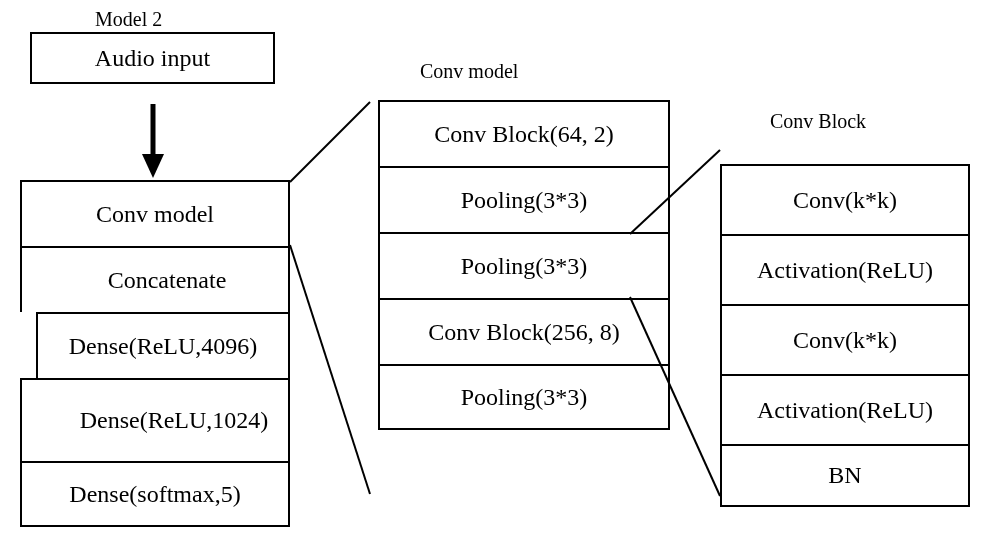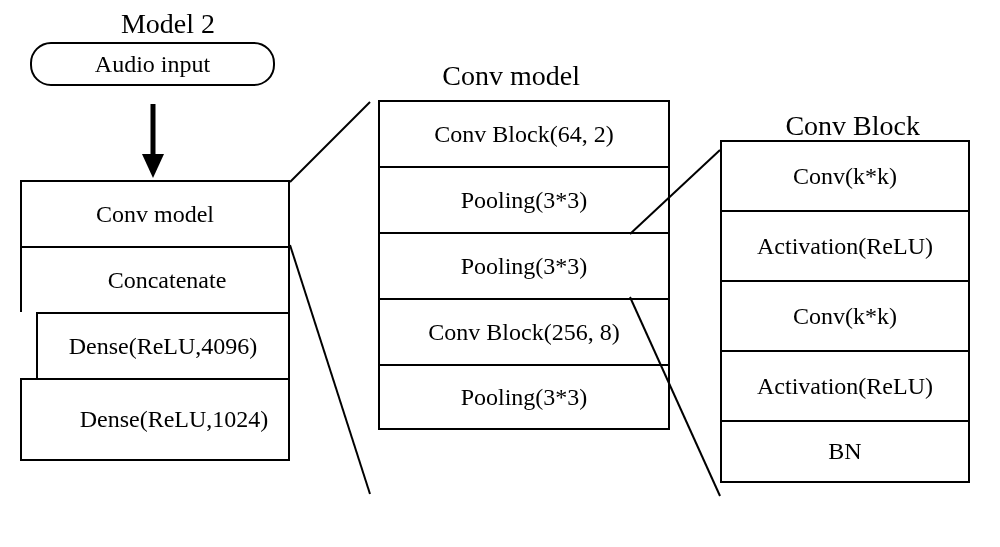--- a/index.html
+++ b/index.html
@@ -9,22 +9,22 @@
     }
     body {
       font-family: "Times New Roman", serif;
       background: white;
       width: 1000px;
       height: 547px;
       position: relative;
     }
     .title {
       position: absolute;
-      font-size: 28px;
-      text-align: right;
+      font-size: 20px;
+      text-align: left;
     }
     .box {
       position: absolute;
       border: 2px solid black;
       background: white;
       display: flex;
       align-items: center;
       justify-content: center;
       font-size: 24px;
     }
@@ -49,47 +49,48 @@
     svg.connector {
       position: absolute;
       pointer-events: none;
     }
   </style>
 </head>
 <body>
 
 <div class="title" style="left:95px; top:8px; width:120px;">Model 2</div>
 
-<div class="box" style="left:30px; top:42px; width:245px; height:44px;border-radius:21px;">Audio input</div>
+<div class="box" style="left:30px; top:32px; width:245px; height:52px;">Audio input</div>
 
 <svg class="arrow" style="left:138px; top:102px; width:30px; height:80px;">
   <line x1="15" y1="2" x2="15" y2="58" stroke="black" stroke-width="5"></line>
   <polygon points="4,52 26,52 15,76" fill="black"></polygon>
 </svg>
 
 <div class="stack" style="left:20px; top:180px; width:270px;">
   <div class="cell" style="height:66px;">Conv model</div>
   <div class="cell" style="height:66px;padding-left:24px;">Concatenate</div>
   <div class="cell" style="height:66px;margin-left:16px;">Dense(ReLU,4096)</div>
   <div class="cell" style="height:83px;padding-left:38px;">Dense(ReLU,1024)</div>
+  <div class="cell" style="height:66px;">Dense(softmax,5)</div>
 </div>
 
 <div class="title" style="left:420px; top:60px; width:160px;">Conv  model</div>
 
 <div class="stack" style="left:370px; top:100px; width:300px;padding-left:8px;">
   <div class="cell" style="height:66px;">Conv Block(64, 2)</div>
   <div class="cell" style="height:66px;">Pooling(3*3)</div>
   <div class="cell" style="height:66px;">Pooling(3*3)</div>
   <div class="cell" style="height:66px;">Conv Block(256, 8)</div>
   <div class="cell" style="height:66px;">Pooling(3*3)</div>
 </div>
 
 <div class="title" style="left:770px; top:110px; width:150px;">Conv  Block</div>
 
-<div class="stack" style="left:720px; top:140px; width:250px;">
+<div class="stack" style="left:720px; top:164px; width:250px;">
   <div class="cell" style="height:70px;">Conv(k*k)</div>
   <div class="cell" style="height:70px;">Activation(ReLU)</div>
   <div class="cell" style="height:70px;">Conv(k*k)</div>
   <div class="cell" style="height:70px;">Activation(ReLU)</div>
   <div class="cell" style="height:63px;">BN</div>
 </div>
 
 <svg class="connector" style="left:0; top:0; width:1000px; height:547px;">
 
   <line x1="290" y1="182" x2="370" y2="102" stroke="black" stroke-width="2"></line>

